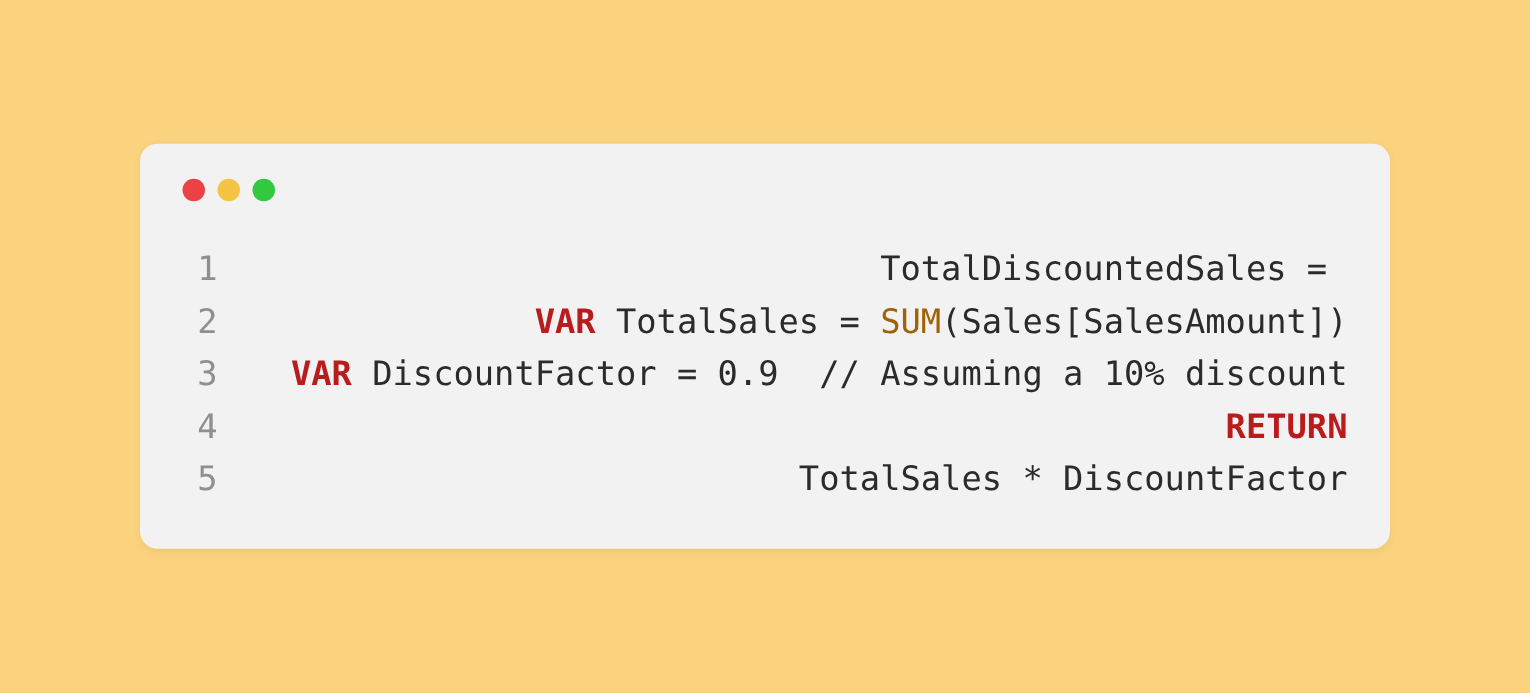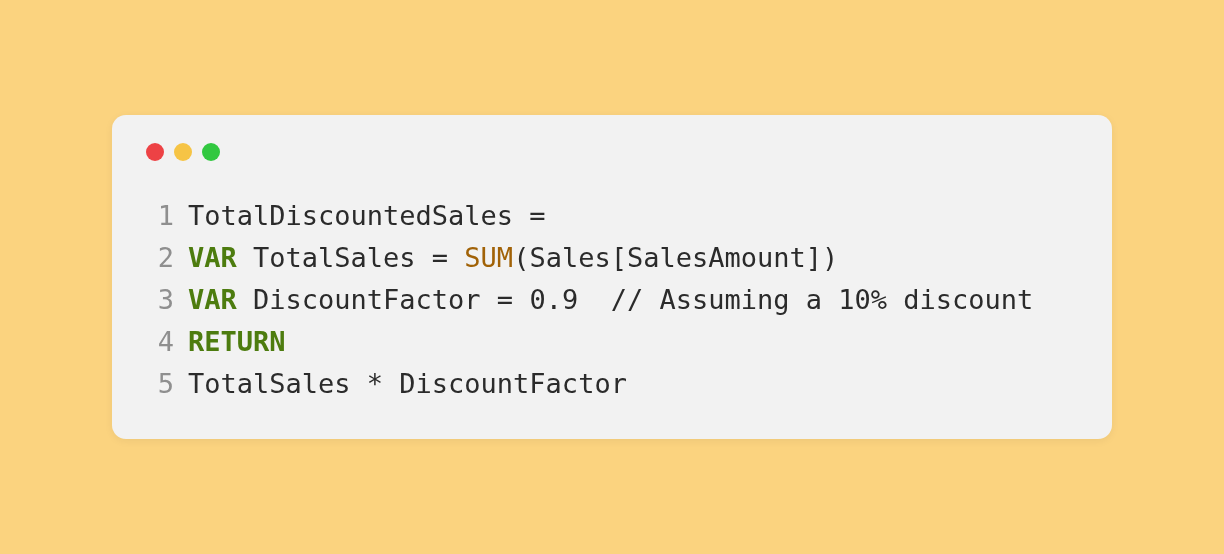--- a/index.html
+++ b/index.html
@@ -48,23 +48,24 @@
     .gutter {
       color: #8f8f8f;
       width: 42px;
       text-align: right;
       padding-right: 14px;
       flex-shrink: 0;
       user-select: none;
     }
     .content {
       flex: 1;
+      text-align: right;
     }
     .kw {
-      color: #4d7c0f;
+      color: #b91c1c;
       font-weight: 700;
     }
     .fn {
       color: #a16207;
     }
   </style>
 </head>
 <body>
 
 <div class="window">

